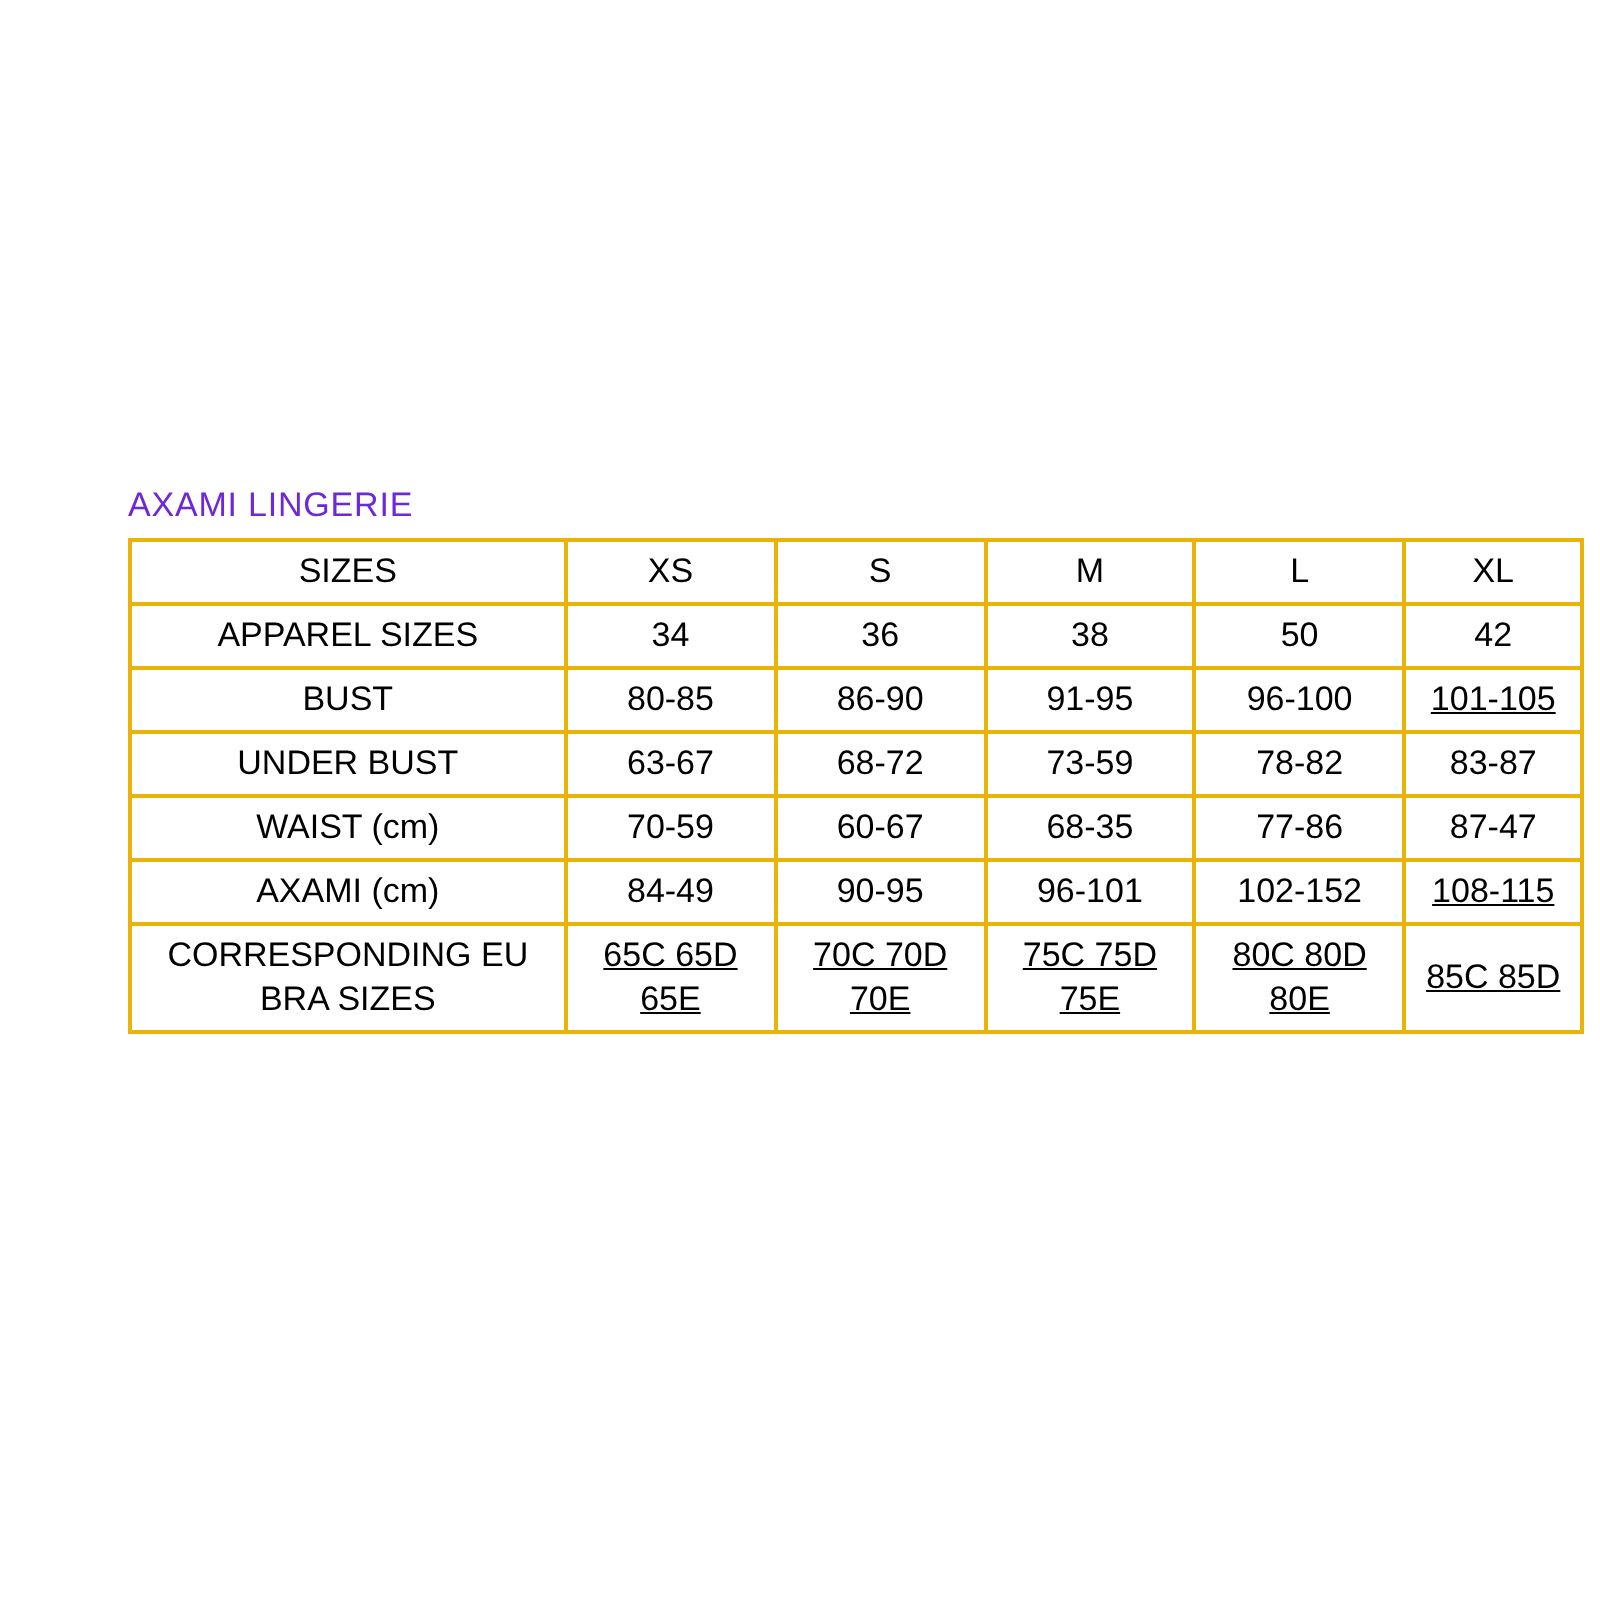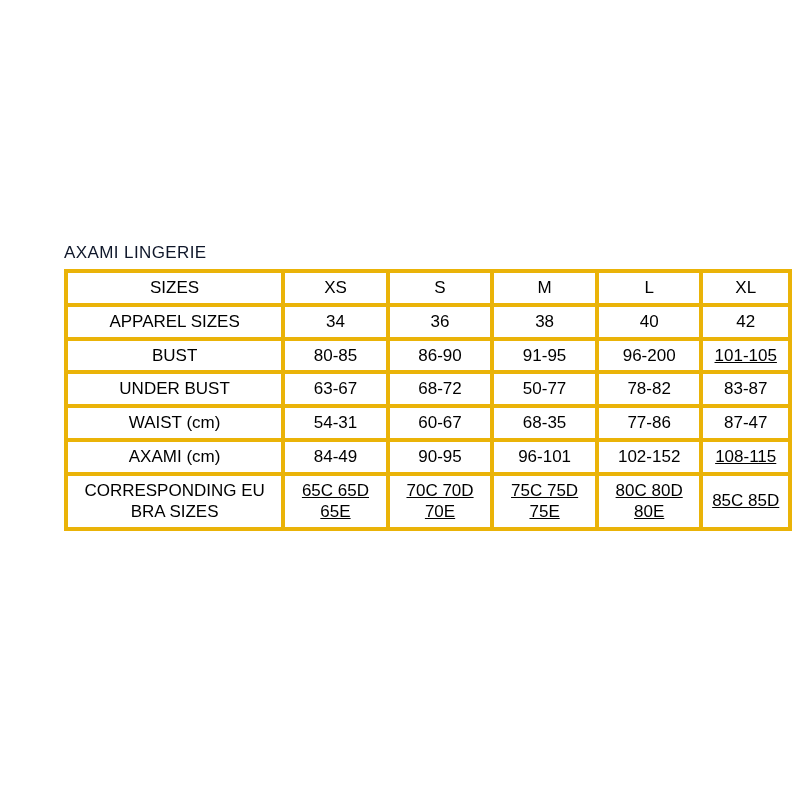--- a/index.html
+++ b/index.html
@@ -22,32 +22,32 @@
   }
   .sheet {
     position: absolute;
     left: 64px;
     top: 243px;
     width: 728px;
   }
   .brand-title {
     font-size: 17px;
     letter-spacing: 0.4px;
-    color: #0f172a;
+    color: #6d28d9;
     padding-bottom: 6px;
     white-space: nowrap;
   }
   table.size-table {
     border-collapse: collapse;
     table-layout: fixed;
     width: 728px;
     background: #ffffff;
   }
   table.size-table td {
-    border: 4px solid #eab308;
+    border: 2px solid #eab308;
     font-size: 17px;
     color: #000000;
     text-align: center;
     vertical-align: middle;
     padding: 4px 2px;
     line-height: 1.28;
     height: 32px;
     box-sizing: border-box;
   }
   td.label-cell {
@@ -86,45 +86,45 @@
           <td>M</td>
           <td>L</td>
           <td>XL</td>
         </tr>
 
         <tr>
           <td class="label-cell nowrap">APPAREL SIZES</td>
           <td>34</td>
           <td>36</td>
           <td>38</td>
-          <td>40</td>
+          <td>50</td>
           <td>42</td>
         </tr>
 
         <tr class="tall">
           <td class="label-cell nowrap">BUST</td>
           <td>80-85</td>
           <td>86-90</td>
           <td>91-95</td>
-          <td>96-200</td>
+          <td>96-100</td>
           <td class="wrapnum">101-105</td>
         </tr>
 
         <tr>
           <td class="label-cell nowrap">UNDER BUST</td>
           <td>63-67</td>
           <td>68-72</td>
-          <td>50-77</td>
+          <td>73-59</td>
           <td>78-82</td>
           <td>83-87</td>
         </tr>
 
         <tr>
           <td class="label-cell nowrap">WAIST (cm)</td>
-          <td>54-31</td>
+          <td>70-59</td>
           <td>60-67</td>
           <td>68-35</td>
           <td>77-86</td>
           <td>87-47</td>
         </tr>
 
         <tr class="tall">
           <td class="label-cell nowrap">AXAMI (cm)</td>
           <td>84-49</td>
           <td>90-95</td>

